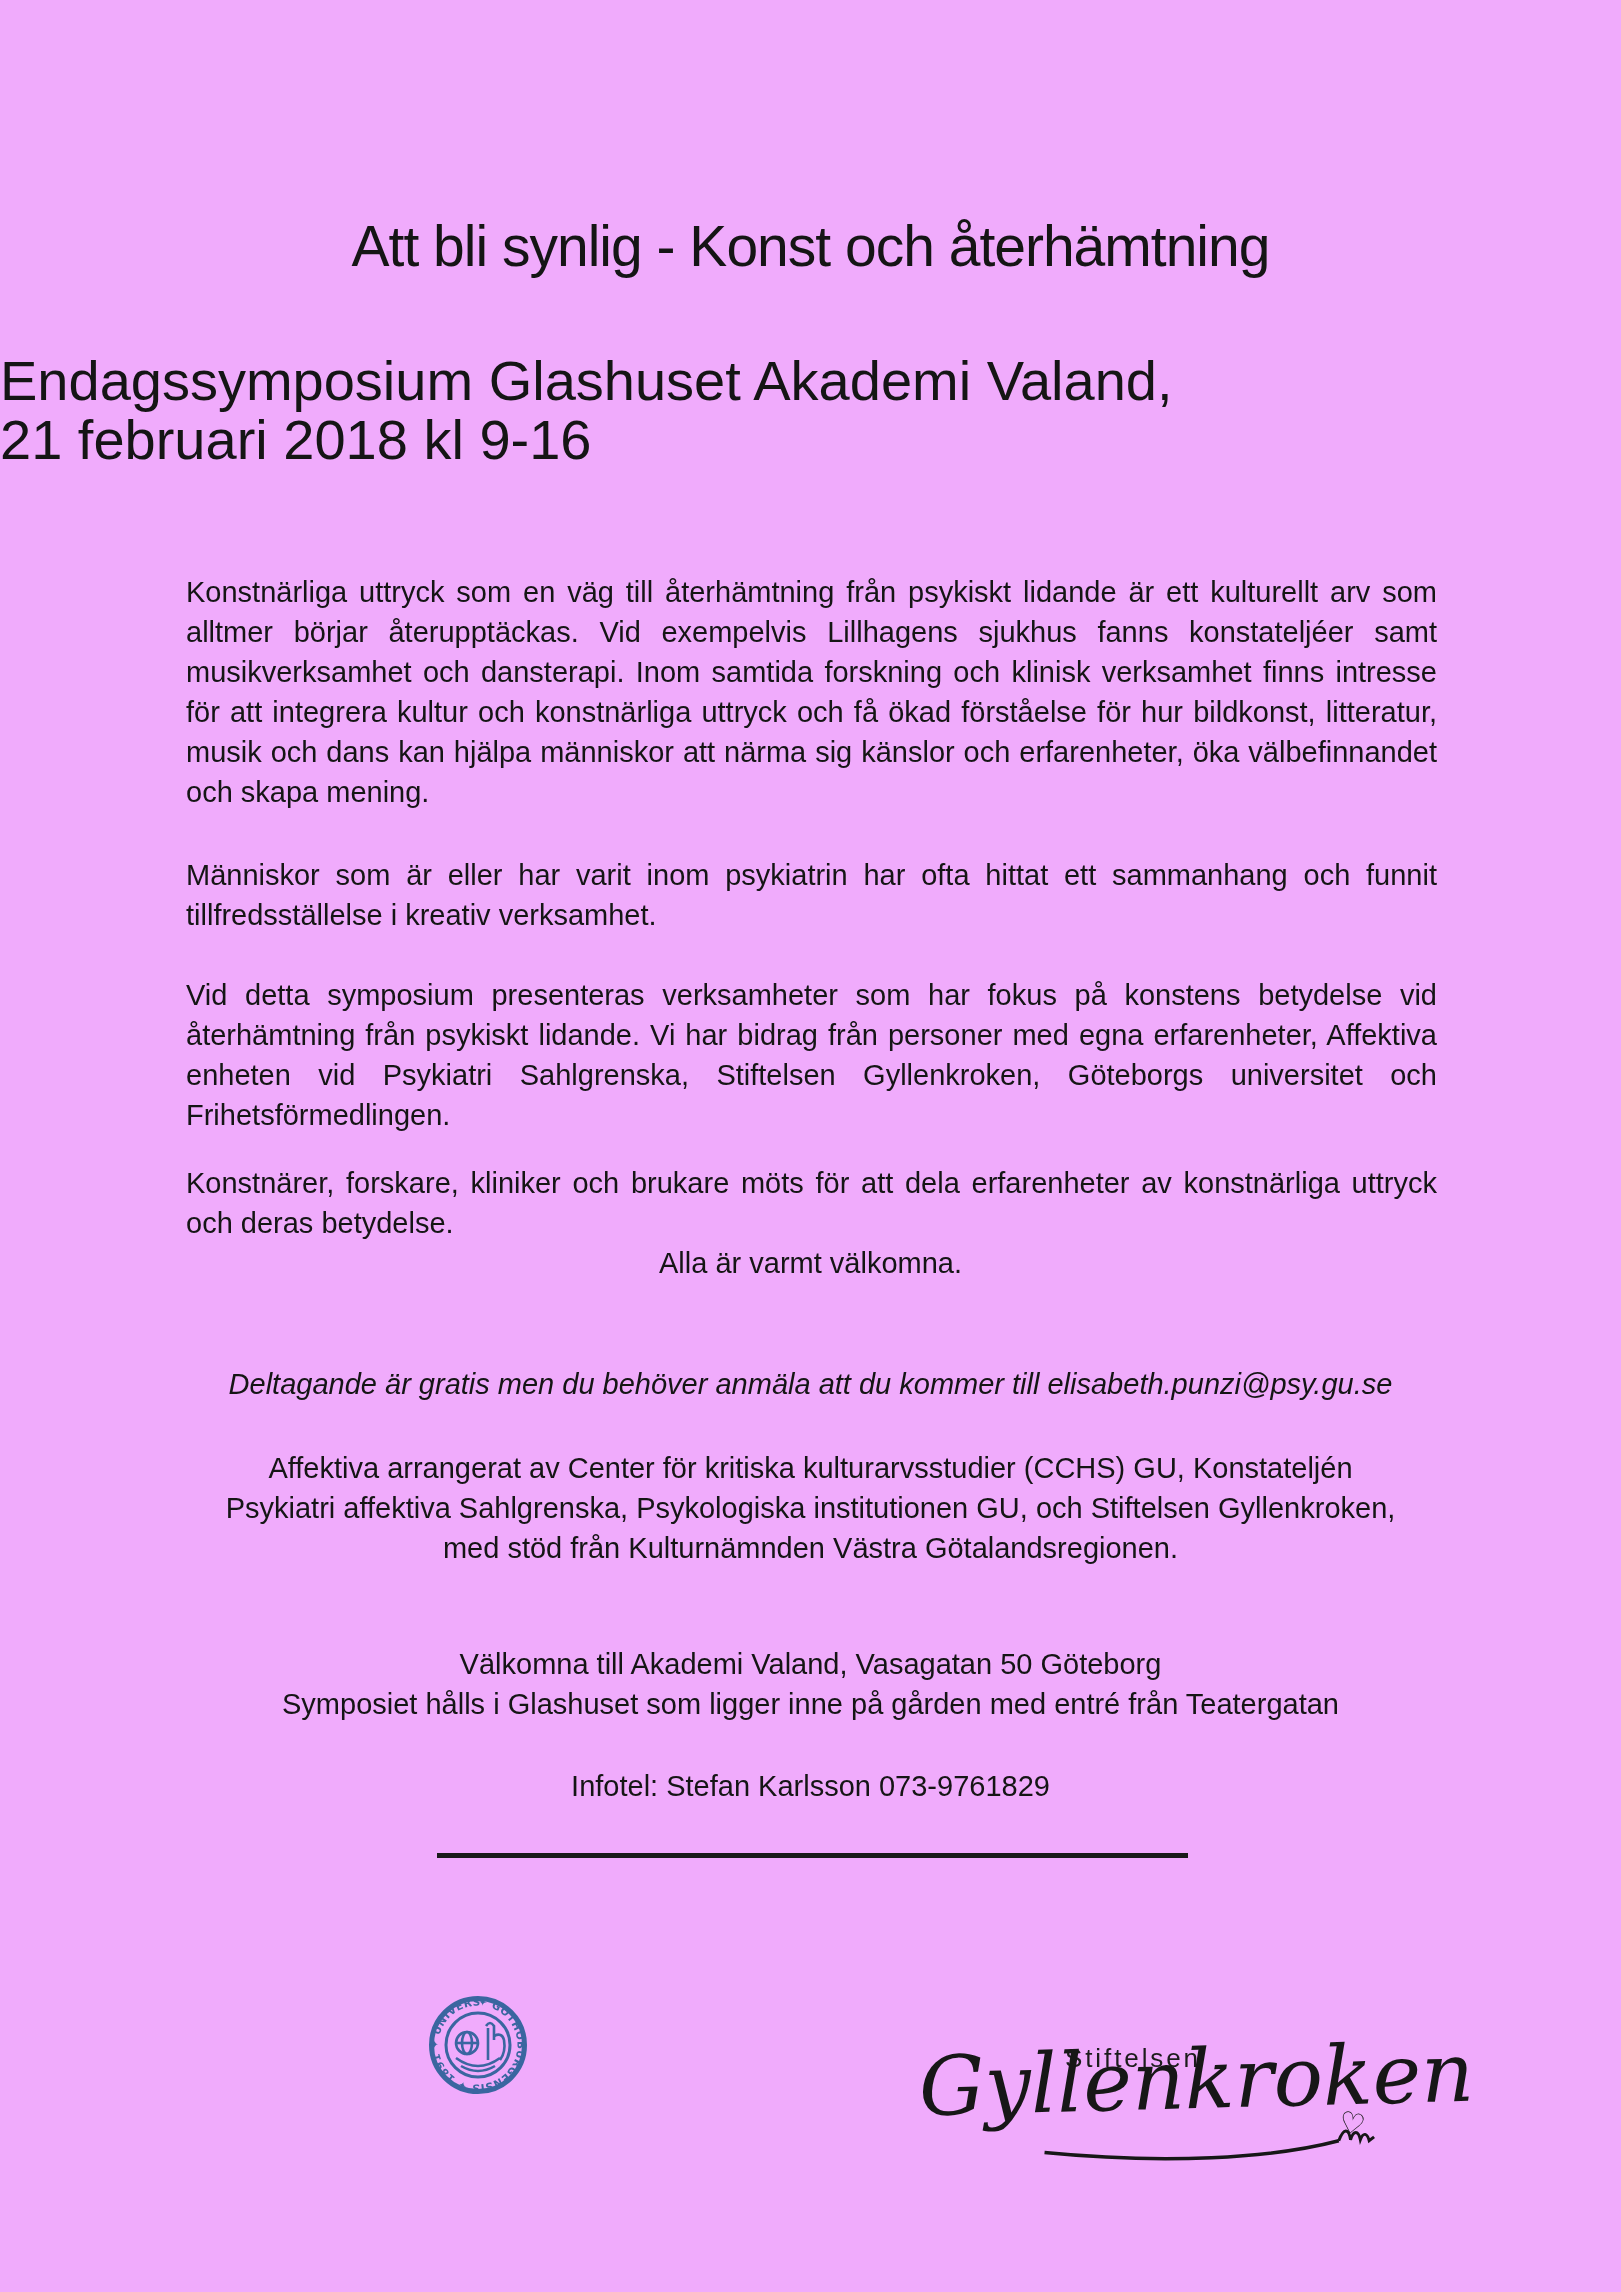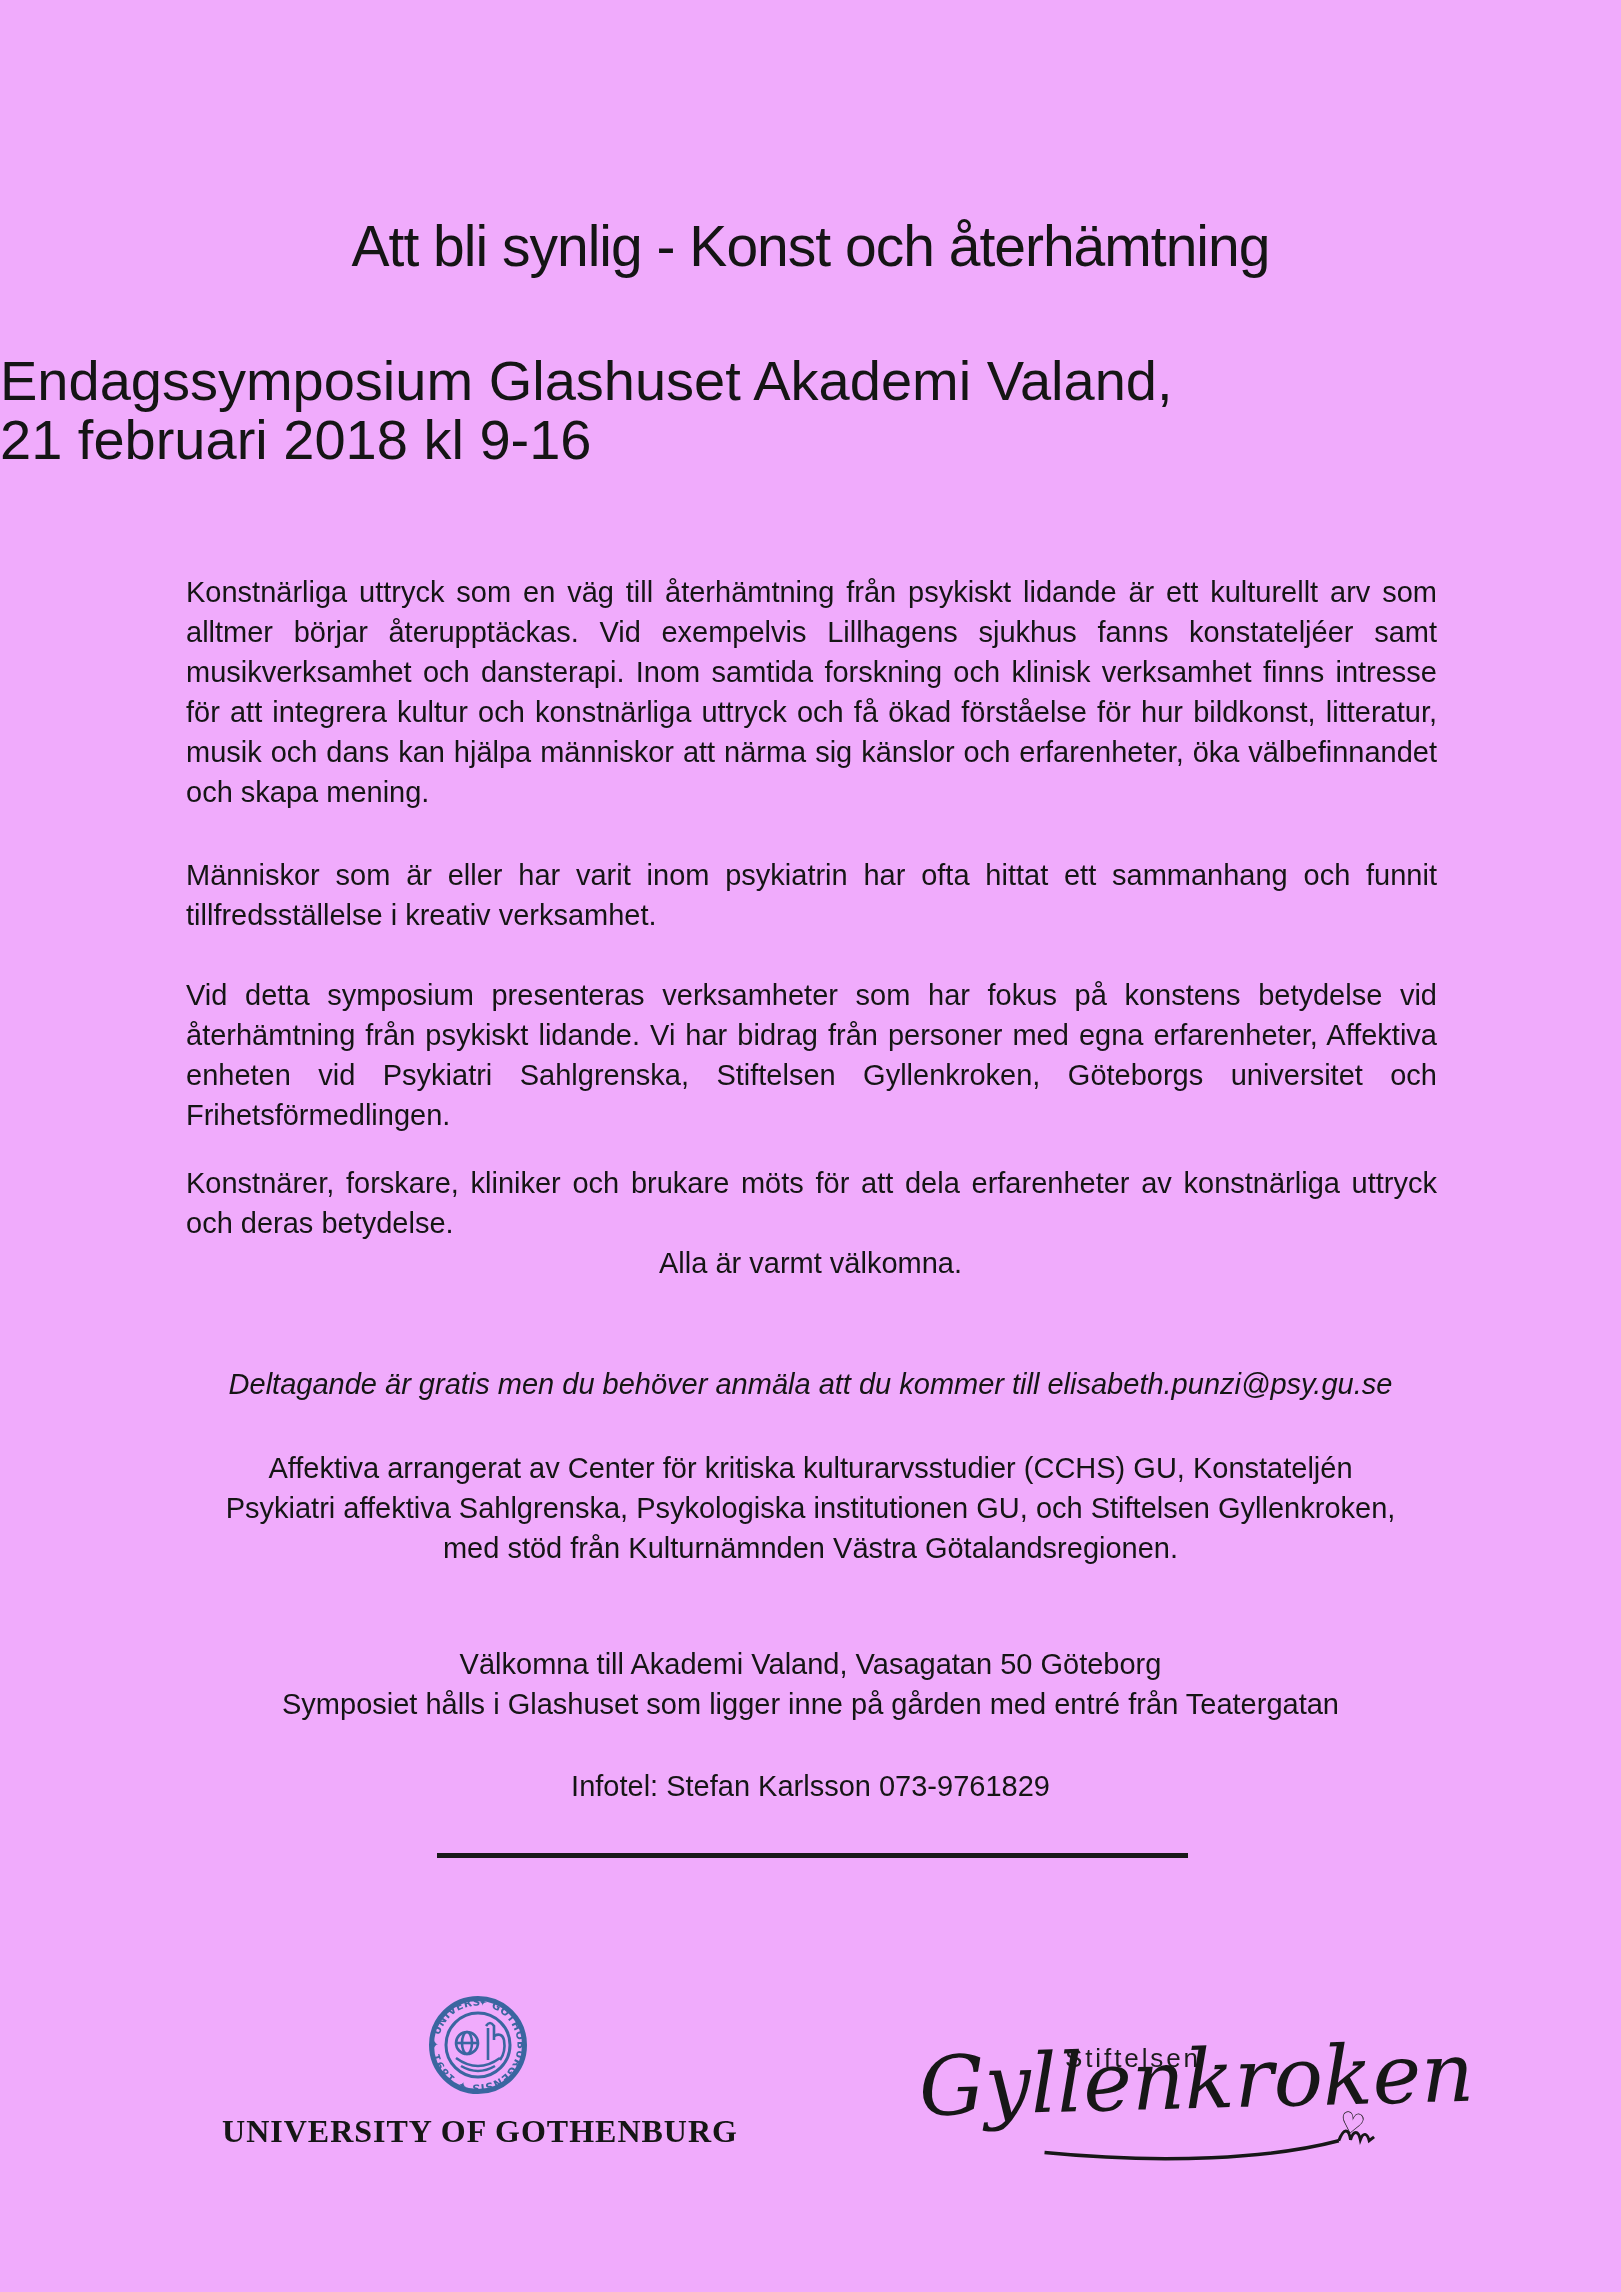--- a/index.html
+++ b/index.html
@@ -123,21 +123,20 @@
         <circle cx="39" cy="55" r="11"></circle>
         <ellipse cx="39" cy="55" rx="5" ry="11"></ellipse>
         <line x1="28" y1="55" x2="50" y2="55"></line>
         <path d="M58,38 q4,-6 8,0 l0,14"></path>
         <path d="M60,40 l0,32"></path>
         <path d="M66,48 q8,-4 10,4 q2,12 -4,20"></path>
         <path d="M28,70 Q50,86 72,70"></path>
         <path d="M33,78 q17,10 34,0"></path>
       </g>
     </svg>
-    <div class="gu-label">UNIVERSITY OF GOTHENBURG</div>
   </div>
 
   <div class="gyllen">
     <div class="gyllen-small">Stiftelsen</div>
     <div class="gyllen-script">Gyllenkroken</div>
     <svg class="gyllen-swash" width="510" height="172" viewBox="0 0 520 175">
       <path d="M128,138 C250,150 360,144 428,126" stroke="#171717" stroke-width="3.5" fill="none"></path>
       <path d="M428,126 c5,-13 10,-13 12,-1 c3,-10 8,-10 10,0 c3,-8 7,-7 9,1 l5,-4" stroke="#171717" stroke-width="3" fill="none"></path>
       <text x="428" y="118" font-size="30" fill="#171717" transform="rotate(12 438 108)">♡</text>
     </svg>

